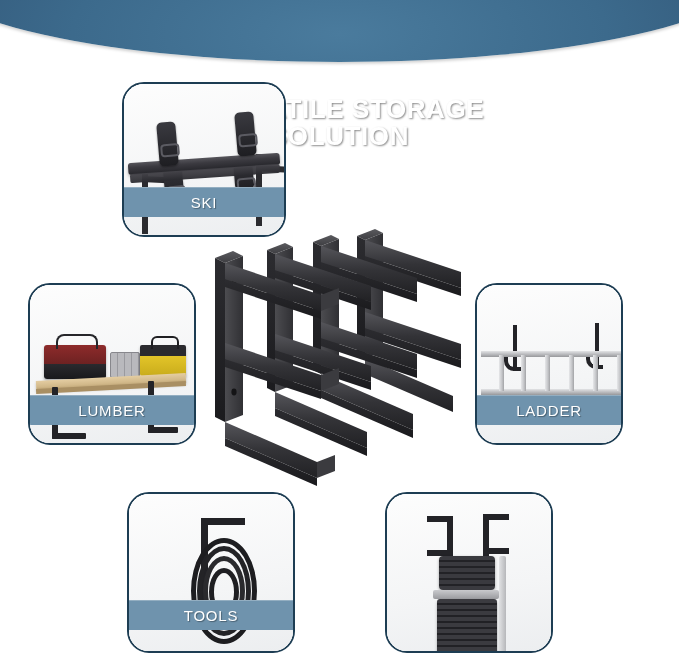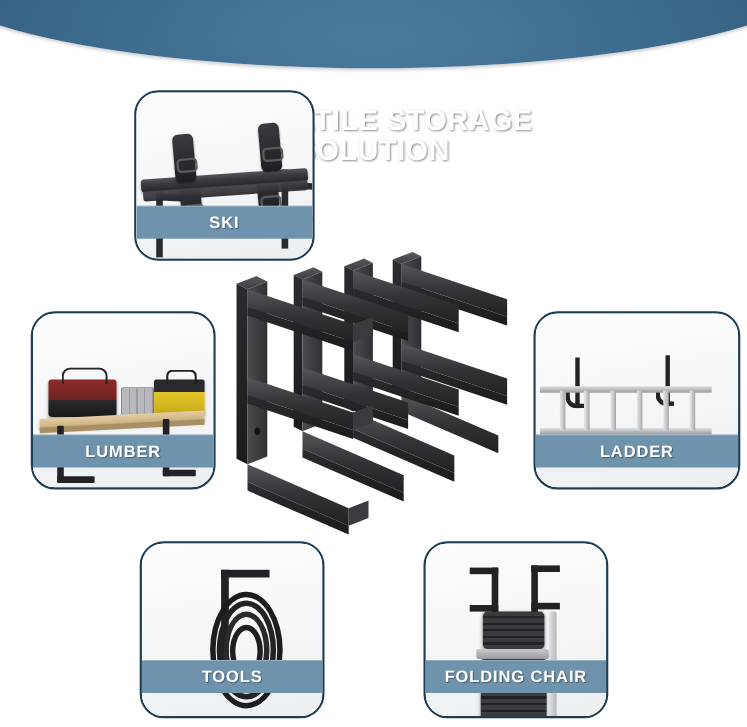--- a/index.html
+++ b/index.html
@@ -32,32 +32,32 @@
   }
   .card .photo{
     position:absolute;left:0;top:0;right:0;bottom:0;
     background:linear-gradient(160deg,#fbfbfb 0%,#f2f3f4 55%,#e9eaec 100%);
     overflow:hidden;
   }
   .card .label{
     position:absolute;left:0;right:0;height:29px;
     background:#6f93ad;
     display:flex;align-items:center;justify-content:center;
-    color:#ffffff;font-weight:bold;font-size:15px;letter-spacing:.8px;
+    color:#ffffff;font-weight:normal;font-size:15px;letter-spacing:.8px;
     text-shadow:1px 1px 1px rgba(0,0,0,.35);
     border-top:1px solid rgba(255,255,255,.25);
   }
 
   #card-ski{left:122px;top:82px;width:164px;height:155px;}
   #card-ski .label{bottom:18px;}
   #card-lumber{left:378px;top:82px;width:164px;height:155px;}
   #card-lumber .label{bottom:18px;}
   #card-tools{left:28px;top:283px;width:168px;height:162px;}
   #card-tools .label{bottom:18px;}
-  #card-ladder{left:485px;top:283px;width:188px;height:162px;padding-left:36px;}
+  #card-ladder{left:475px;top:283px;width:148px;height:162px;padding-left:36px;}
   #card-ladder .label{bottom:18px;}
   #card-pipe{left:127px;top:492px;width:168px;height:161px;}
   #card-pipe .label{bottom:21px;}
   #card-chair{left:385px;top:492px;width:168px;height:161px;}
   #card-chair .label{bottom:21px;}
 
   
   .wall{position:absolute;left:0;top:0;width:100%;height:100%;
         background:linear-gradient(170deg,#fdfdfd 0%,#f4f5f6 60%,#eceef0 100%);}
 
@@ -235,21 +235,20 @@
       <div class="ch-hook-top" style="left:40px;top:22px;width:26px;"></div>
       <div class="ch-hook-top" style="left:40px;top:56px;width:26px;"></div>
       <div class="ch-hook" style="left:96px;top:20px;height:52px;"></div>
       <div class="ch-hook-top" style="left:96px;top:20px;width:26px;"></div>
       <div class="ch-hook-top" style="left:96px;top:54px;width:26px;"></div>
       <div class="chair-rail"></div>
       <div class="chair-back"></div>
       <div class="chair-seat"></div>
       <div class="chair-body"></div>
     </div>
-    <div class="label">FOLDING CHAIR</div>
   </div>
 
   <div class="rack">
     <svg width="280" height="272" viewBox="0 0 280 272">
       <defs>
         <linearGradient id="gTop" x1="0" y1="0" x2="0" y2="1">
           <stop offset="0" stop-color="#5a5a5e"></stop>
             <stop offset="1" stop-color="#3e3e42"></stop>
         </linearGradient>
         <linearGradient id="gFace" x1="0" y1="0" x2="1" y2="0">

